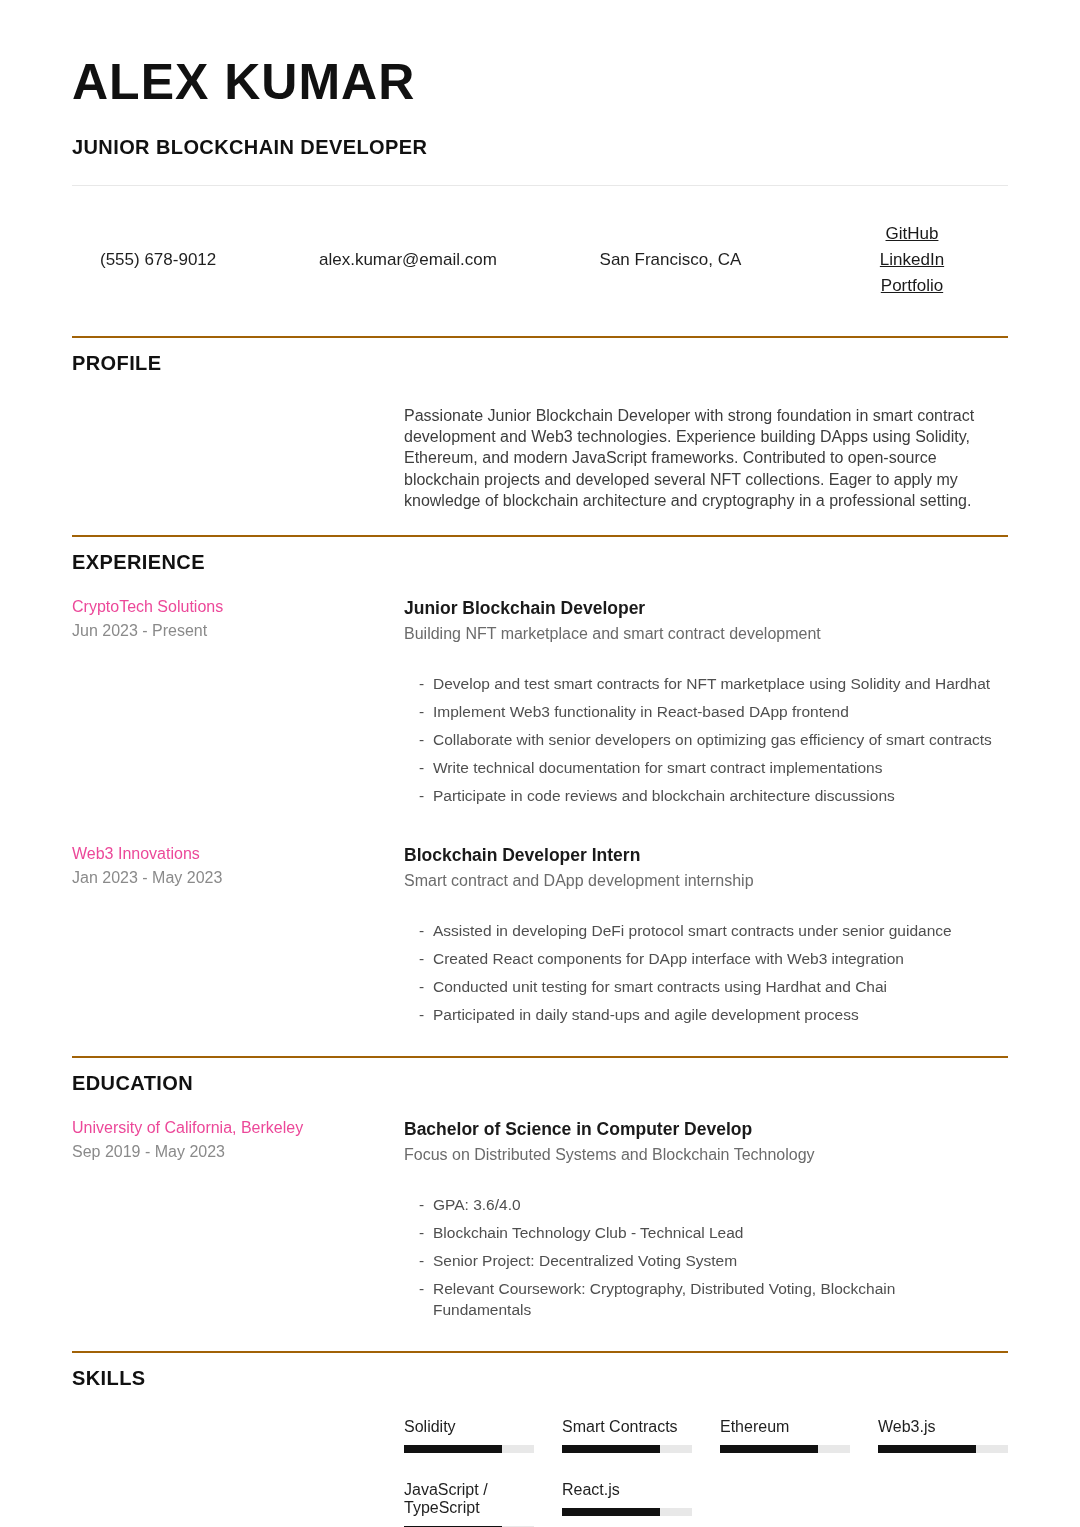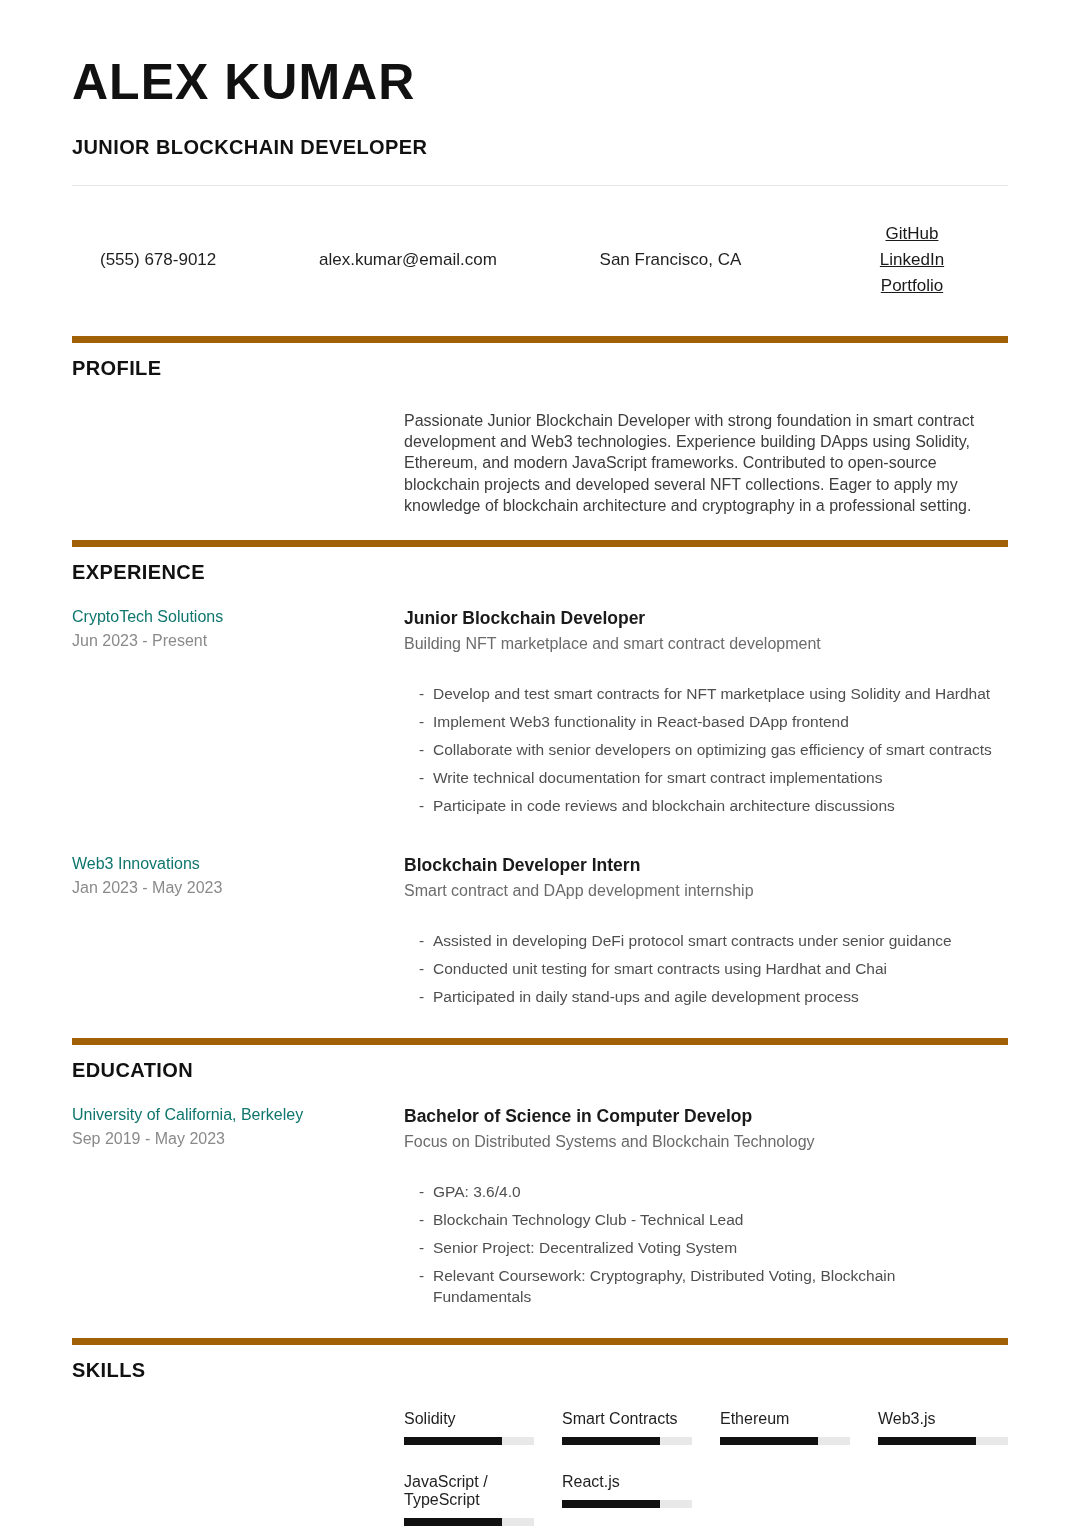--- a/index.html
+++ b/index.html
@@ -55,21 +55,21 @@
   }
   .contact-links a {
     color: #1a1a1a;
     text-decoration: underline;
     cursor: pointer;
     white-space: nowrap;
   }
 
   
   .section {
-    border-top: 7px solid #a16207;
+    border-top: 2px solid #a16207;
     padding-top: 14px;
     padding-bottom: 24px;
   }
   .section h2 {
     font-size: 20px;
     font-weight: 700;
     letter-spacing: 0.4px;
     color: #111111;
   }
   .section-body { margin-top: 30px; margin-left: 332px; }
@@ -83,21 +83,21 @@
 
   .entry {
     display: grid;
     grid-template-columns: 332px 1fr;
     margin-top: 24px;
   }
   .entry + .entry { margin-top: 32px; }
   .entry-meta .org {
     font-size: 16px;
     font-weight: 500;
-    color: #0f766e;
+    color: #ec4899;
   }
   .entry-meta .dates {
     margin-top: 6px;
     font-size: 16px;
     color: #8a8a8a;
   }
   .entry-details h3 {
     font-size: 17.5px;
     font-weight: 600;
     color: #1a1a1a;
@@ -203,20 +203,21 @@
     <div class="entry">
       <div class="entry-meta">
         <div class="org">Web3 Innovations</div>
         <div class="dates">Jan 2023 - May 2023</div>
       </div>
       <div class="entry-details">
         <h3>Blockchain Developer Intern</h3>
         <div class="summary">Smart contract and DApp development internship</div>
         <ul class="bullets">
           <li>Assisted in developing DeFi protocol smart contracts under senior guidance</li>
+          <li>Created React components for DApp interface with Web3 integration</li>
           <li>Conducted unit testing for smart contracts using Hardhat and Chai</li>
           <li>Participated in daily stand-ups and agile development process</li>
         </ul>
       </div>
     </div>
   </section>
 
   <section class="section">
     <h2>EDUCATION</h2>
 

